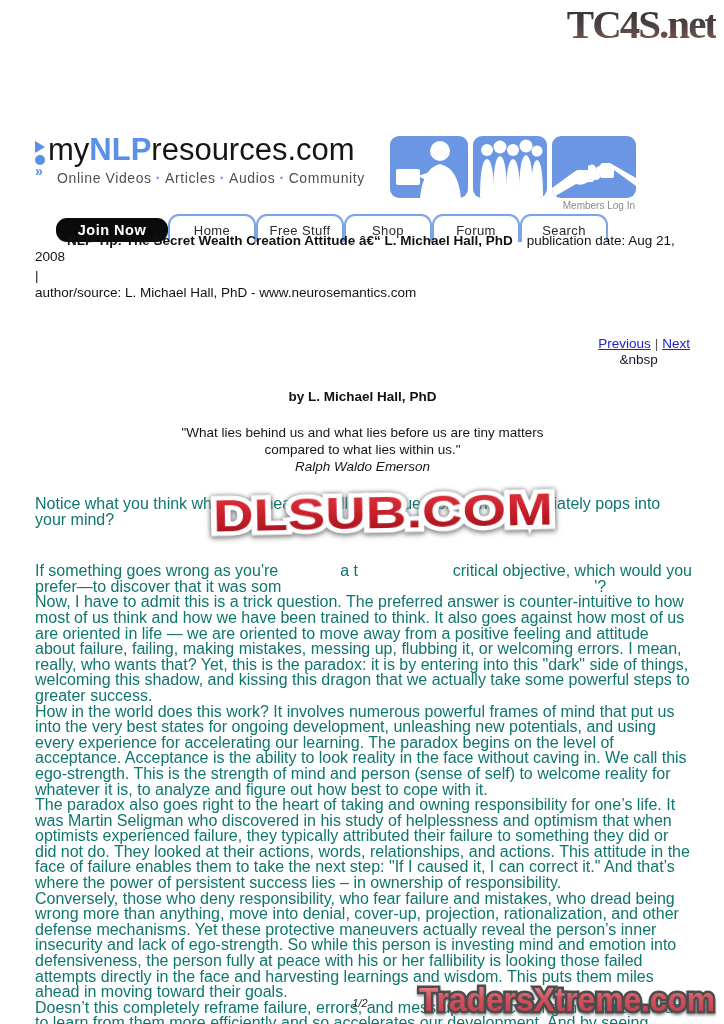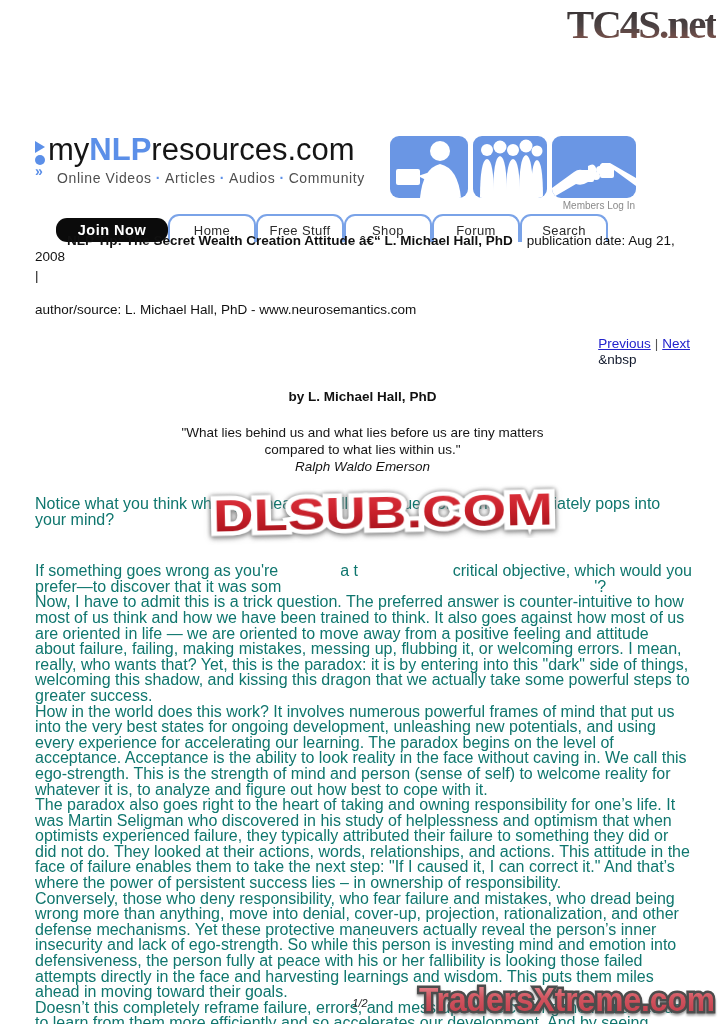--- a/index.html
+++ b/index.html
@@ -35,24 +35,24 @@
   .join{background:#0b0b0b;color:#fff;font-weight:bold;font-size:14.5px;letter-spacing:0.5px;
         border-radius:11px;padding:4px 0;width:112px;text-align:center;}
   .tab{border:2px solid #7aa3e8;border-bottom:none;border-radius:11px 11px 0 0;background:#fff;
        width:84px;text-align:center;font-size:13px;color:#2b2b2b;padding:7px 0 4px 0;letter-spacing:0.4px;}
 
   
   .art-head{position:absolute;left:35px;top:233px;width:658px;font-size:13.5px;color:#111;line-height:16px;}
   .art-title b{font-weight:bold;padding-left:32px;}
   .pubdate{margin-left:14px;}
   .pipe{margin-top:3px;}
-  .authorline{margin-top:18px;}
-
-  
-  .pager{position:absolute;right:34px;top:336px;text-align:left;font-size:13.5px;line-height:15px;}
+  .authorline{margin-top:1px;}
+
+  
+  .pager{position:absolute;right:34px;top:336px;text-align:center;font-size:13.5px;line-height:15px;}
   .pager a{color:#2222cc;text-decoration:underline;cursor:pointer;}
   .pager .sep{color:#555;margin:0 4px;}
   .nbspline{margin-top:1px;color:#0f172a;padding-right:11px;}
 
   
   .byline{position:absolute;left:35px;top:389px;width:655px;text-align:center;font-weight:bold;font-size:13.5px;color:#111;}
   .quote{position:absolute;left:35px;top:424px;width:655px;text-align:center;font-size:13.5px;color:#151515;line-height:17px;}
   .quote .attr{font-style:italic;}
 
   

